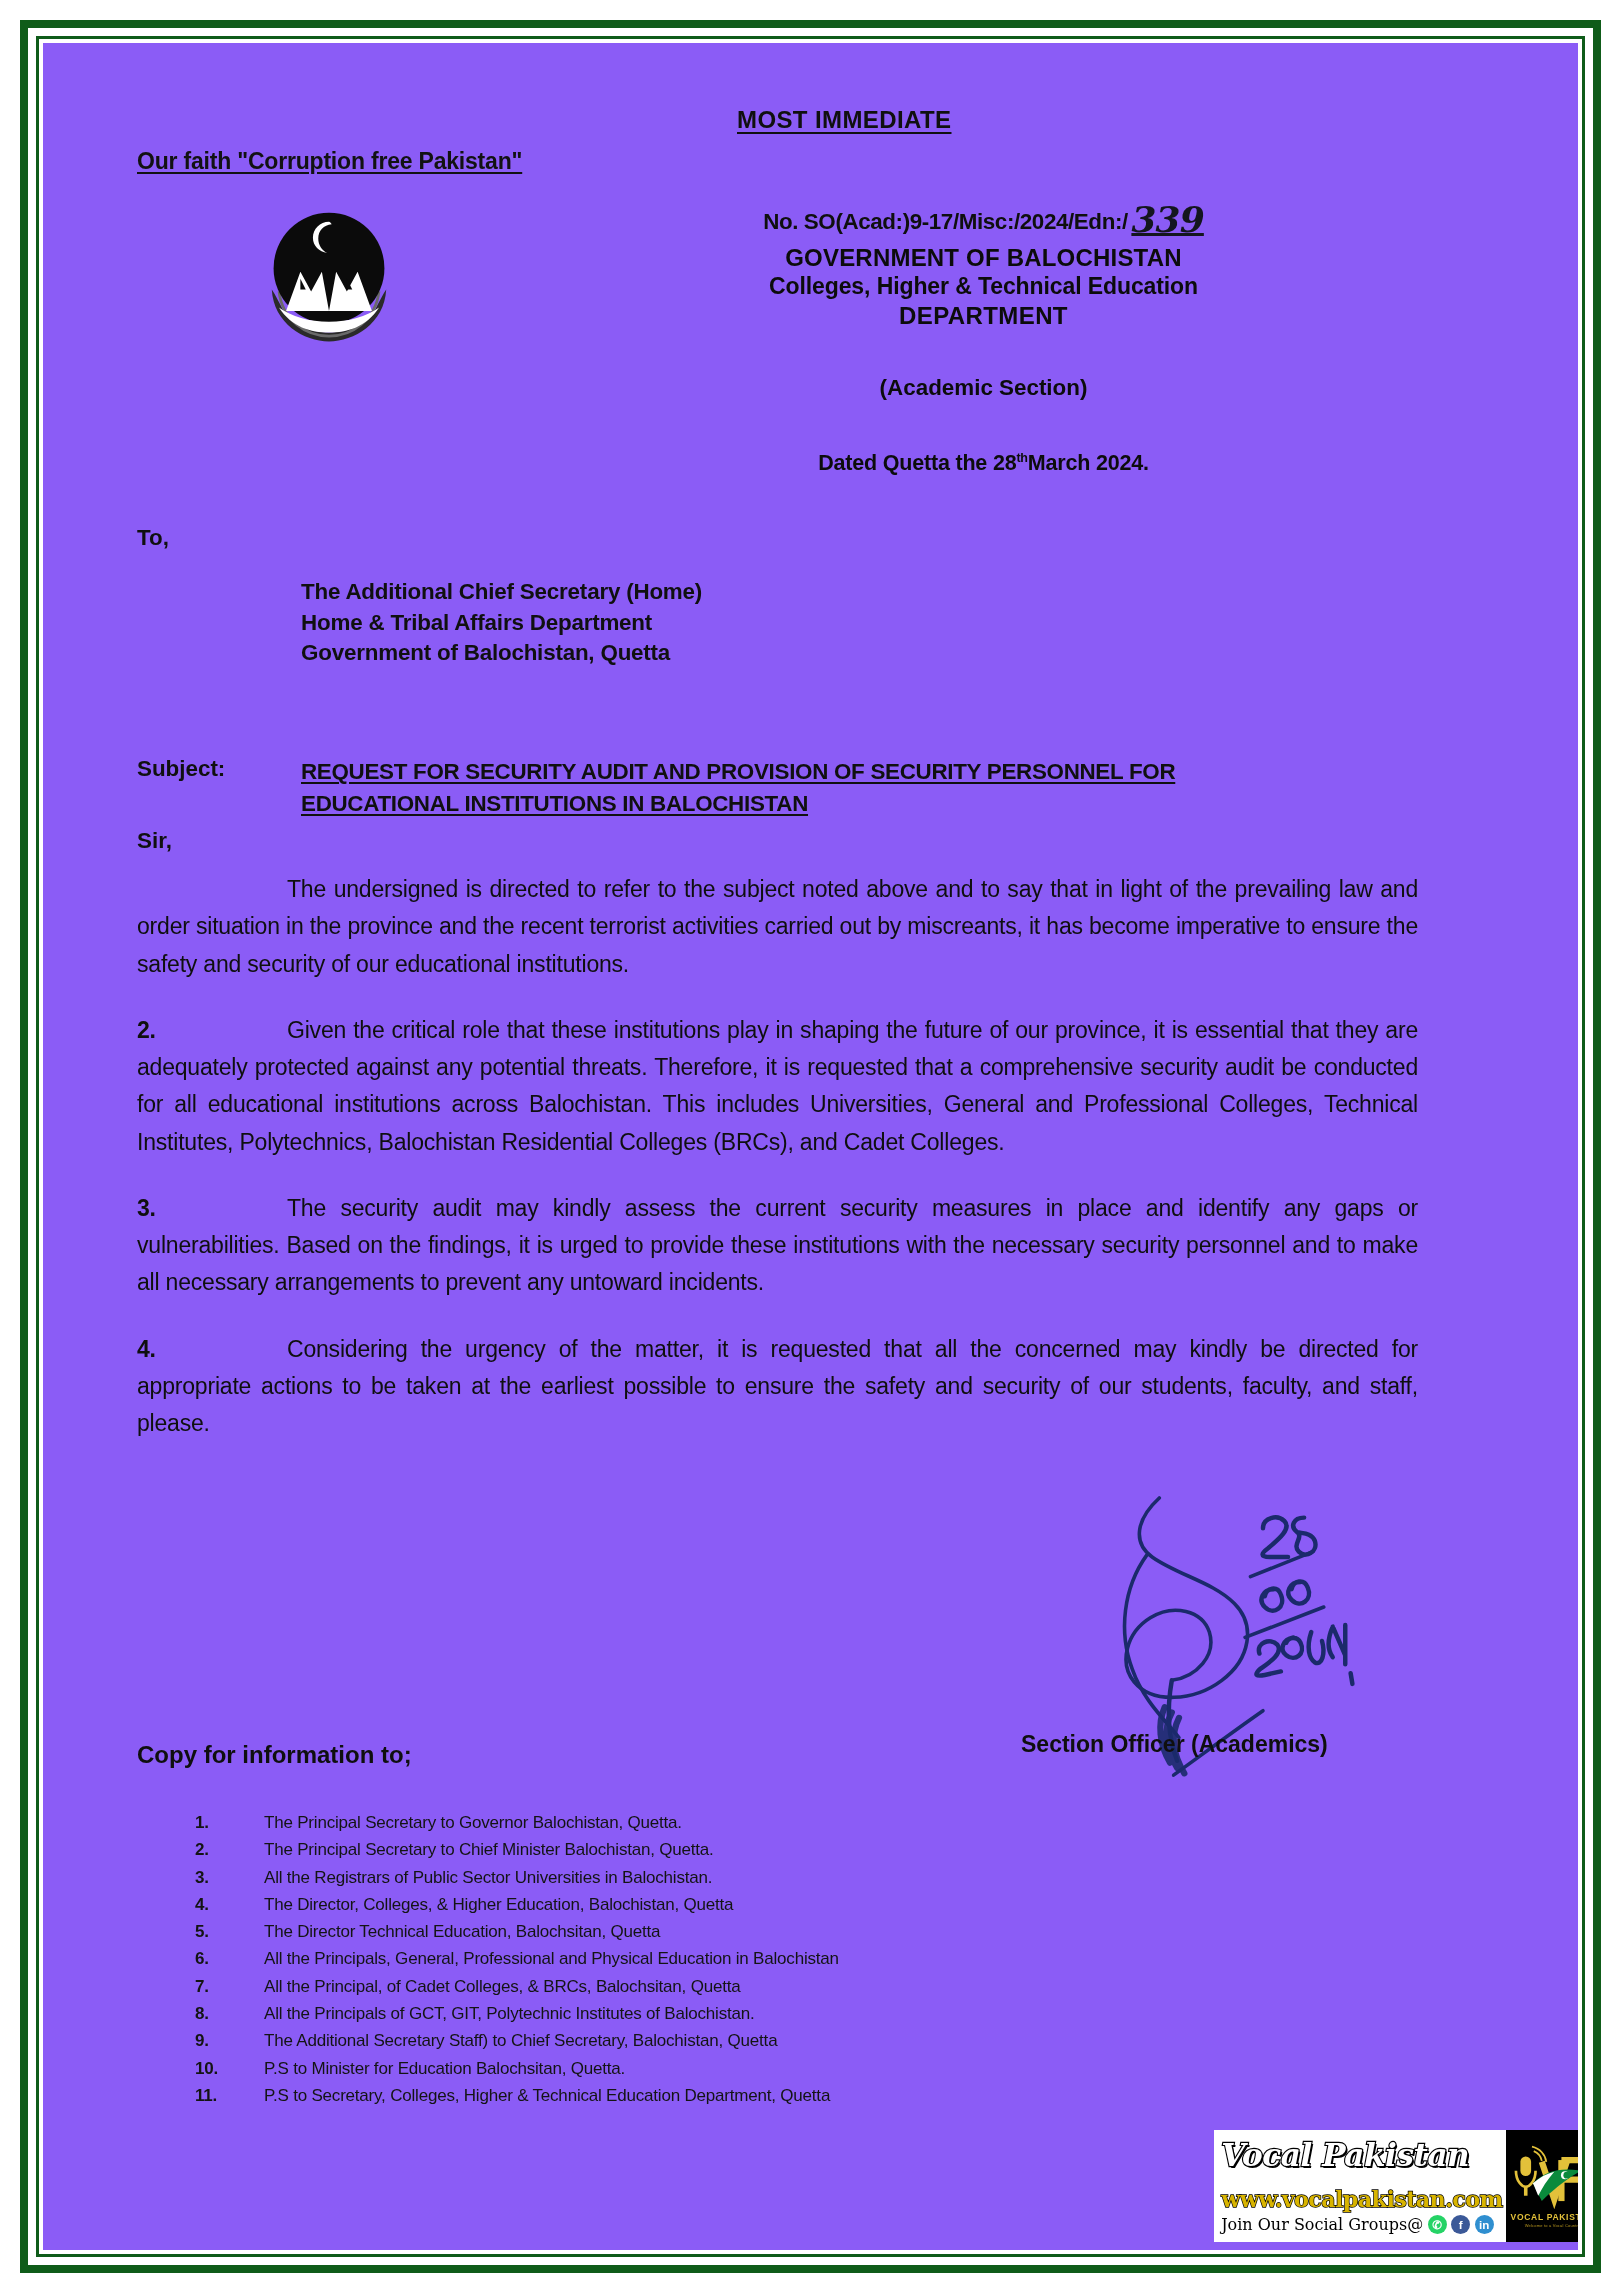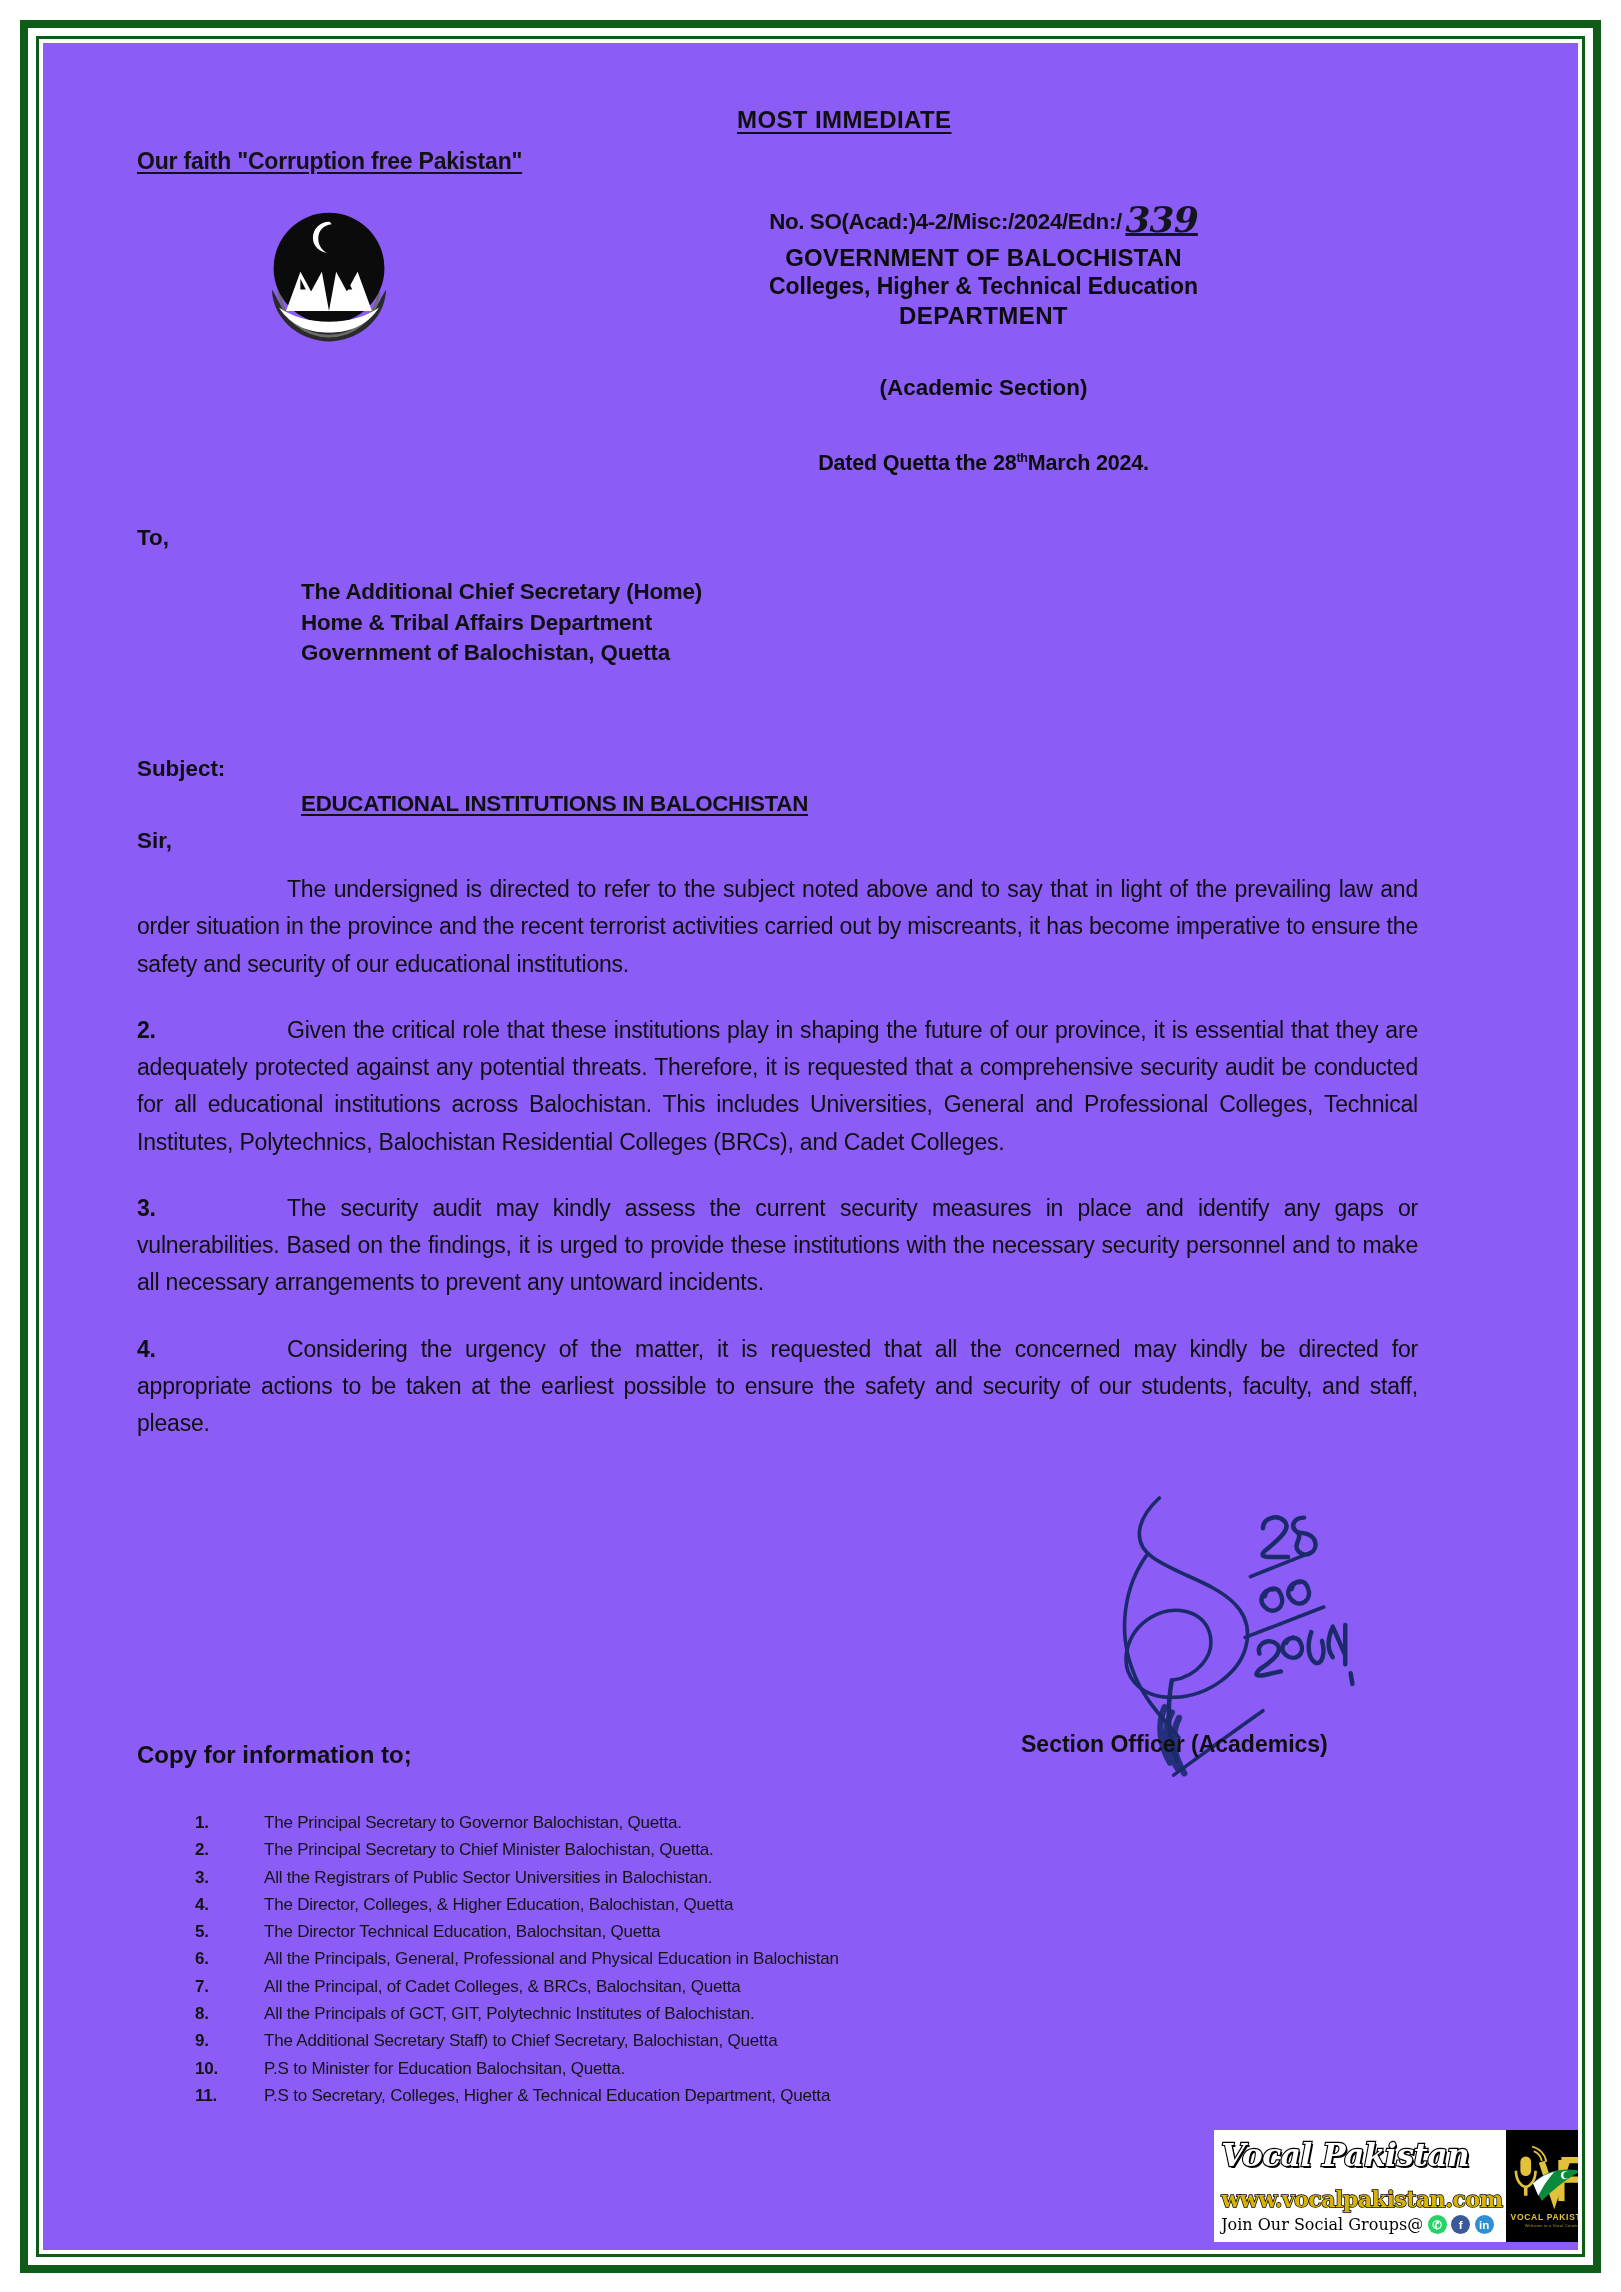--- a/index.html
+++ b/index.html
@@ -406,42 +406,42 @@
           <path d="M44 86 L50 98 L44 98 Z" fill="#0b0b0b"></path>
           <path d="M96 86 L102 98 L96 98 Z" fill="#0b0b0b"></path>
 
           <path d="M20 118 C34 140 56 146 76 146 C96 146 118 140 132 118
                    C118 128 98 134 76 134 C54 134 34 128 20 118 Z" fill="#ffffff"></path>
         </svg>
       </div>
 
       <div class="gov-block">
         <div class="refno-line">
-          <span>No. SO(Acad:)4-2/Misc:/2024/Edn:/</span><span class="refno-hand">339</span>
+          <span>No. SO(Acad:)9-17/Misc:/2024/Edn:/</span><span class="refno-hand">339</span>
         </div>
         <div class="gov-l1">GOVERNMENT OF BALOCHISTAN</div>
         <div class="gov-l2">Colleges, Higher &amp; Technical Education</div>
         <div class="gov-l3">DEPARTMENT</div>
         <div class="academic-section">(Academic Section)</div>
         <div class="dated-line"><span>Dated Quetta the 28</span><sup>th</sup><span>March 2024.</span></div>
       </div>
     </div>
 
     <div class="to-label">To,</div>
 
     <div class="addressee">
       <div>The Additional Chief Secretary (Home)</div>
       <div>Home &amp; Tribal Affairs Department</div>
       <div>Government of Balochistan, Quetta</div>
     </div>
 
     <div class="subject-row">
       <div class="subject-label">Subject:</div>
       <div class="subject-text">
-        <br>
+        <span>REQUEST FOR SECURITY AUDIT AND PROVISION OF SECURITY PERSONNEL FOR</span><br>
         <span>EDUCATIONAL INSTITUTIONS IN BALOCHISTAN</span>
       </div>
     </div>
 
     <div class="sir-label">Sir,</div>
 
     <div class="body-zone">
 
       <div class="para">
         <span class="para-indent-first"></span><span>The undersigned is directed to refer to the subject noted above and to say that in light of the prevailing law and order situation in the province and the recent terrorist activities carried out by miscreants, it has become imperative to ensure the safety and security of our educational institutions.</span>

